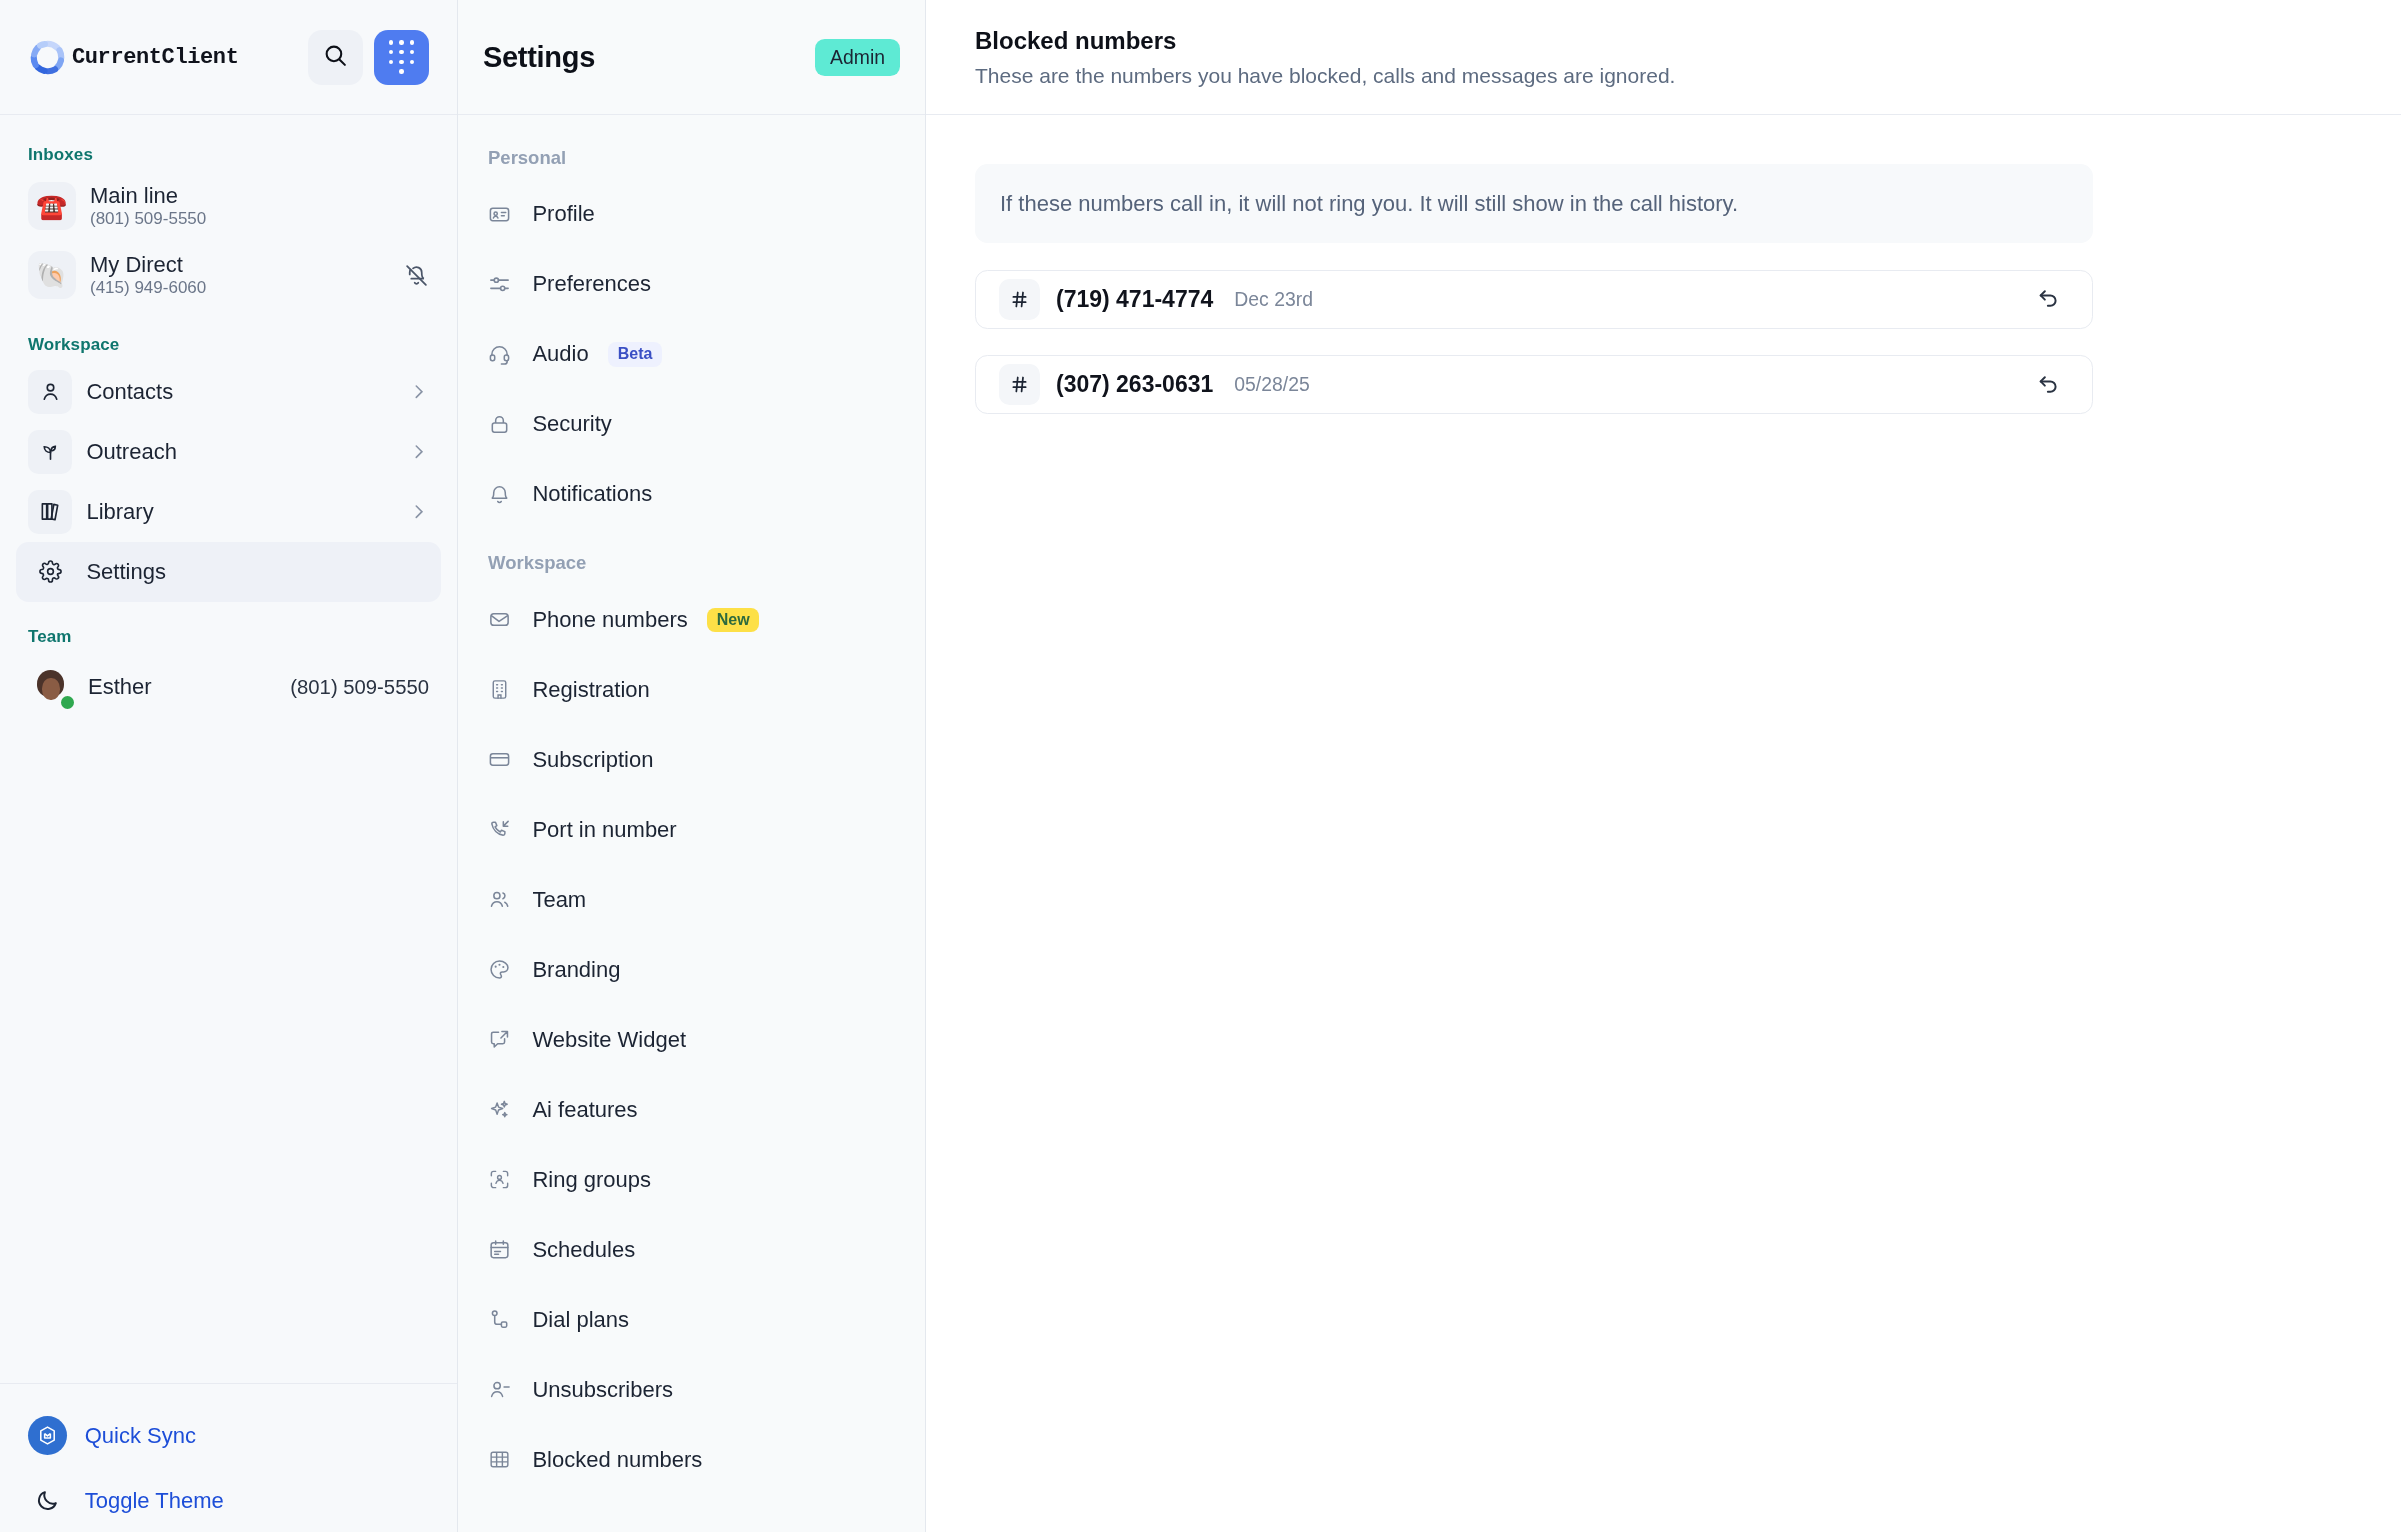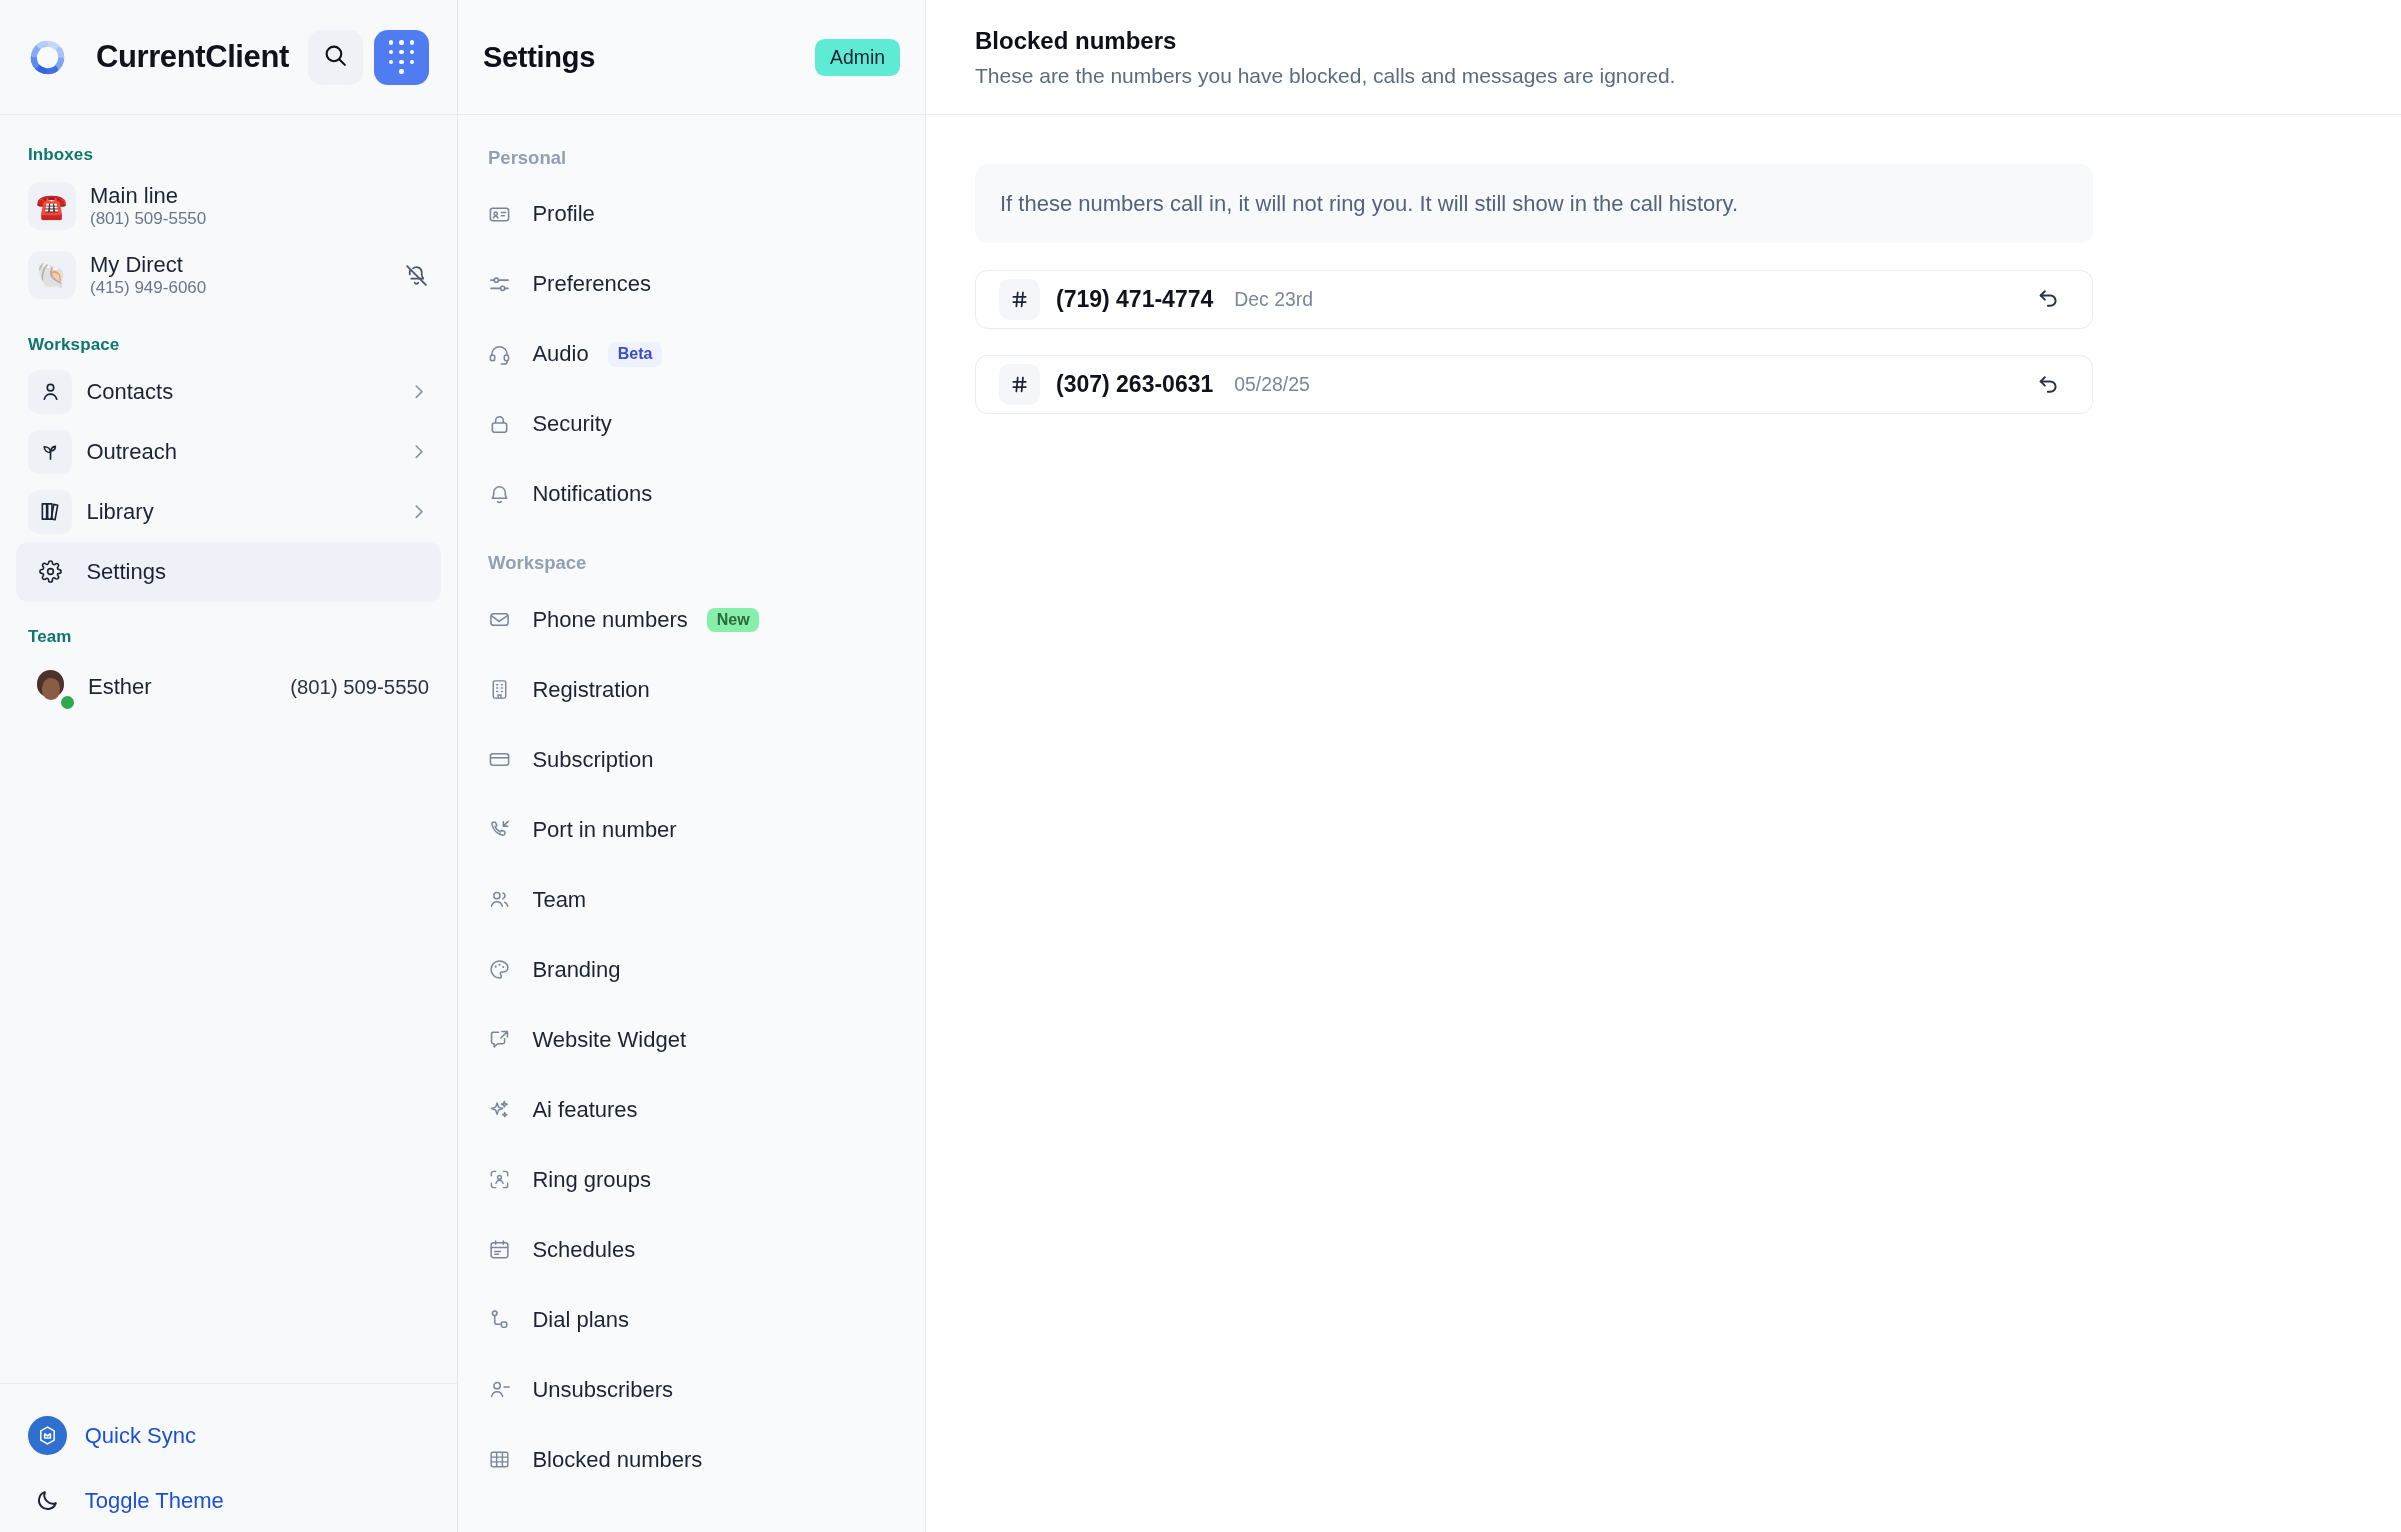--- a/index.html
+++ b/index.html
@@ -21,22 +21,22 @@
     position: relative;
   }
   .brandbar {
     height: 115px; flex: 0 0 115px;
     display: flex; align-items: center;
     padding: 0 28px;
     border-bottom: 1.8px solid #e8ebf1;
   }
   .logo-mark { width: 39px; height: 39px; flex: 0 0 39px; }
   .brand-name {
-    font-size: 31px; font-weight: 700; color: #10131c;
-    margin-left: 29px; letter-spacing: -0.4px; white-space: nowrap;
+    font-size: 22px; font-weight: 700; color: #10131c;
+    margin-left: 5px; letter-spacing: -0.4px; white-space: nowrap; font-family: Liberation Mono, monospace;
   }
   .brand-actions { margin-left: auto; display: flex; gap: 10.6px; }
   .icon-btn {
     width: 55px; height: 55px; border-radius: 14px;
     display: flex; align-items: center; justify-content: center;
     background: #eef1f6; border: none; cursor: pointer;
   }
   .icon-btn.primary { background: #4f7cf0; }
   .dialpad-grid {
     display: grid; grid-template-columns: repeat(3, 4.4px);
@@ -145,21 +145,21 @@
     display: flex; align-items: center;
     height: 70px; padding: 0 30px; cursor: pointer; gap: 19.4px;
   }
   .s-ico { color: #7b8699; display: flex; width: 25px; flex: 0 0 25px; }
   .s-label { font-size: 22px; color: #1c2433; white-space: nowrap; }
   .pill {
     font-size: 16px; font-weight: 700; border-radius: 8px;
     padding: 4.4px 9.7px; line-height: 1;
   }
   .pill.beta { color: #3a4fc4; background: #eef1fe; }
-  .pill.new { color: #2d6a3e; background: #86efac; }
+  .pill.new { color: #2d6a3e; background: #fde047; }
 
   
   .main { flex: 1; height: 100%; background: #ffffff; display: flex; flex-direction: column; }
   .main-head {
     height: 115px; flex: 0 0 115px;
     padding: 26.5px 49px 0;
     border-bottom: 1.8px solid #e8ebf1;
   }
   .main-title { font-size: 24px; font-weight: 700; color: #0d1018; }
   .main-sub { font-size: 21px; color: #5d6b80; margin-top: 9.7px; }

